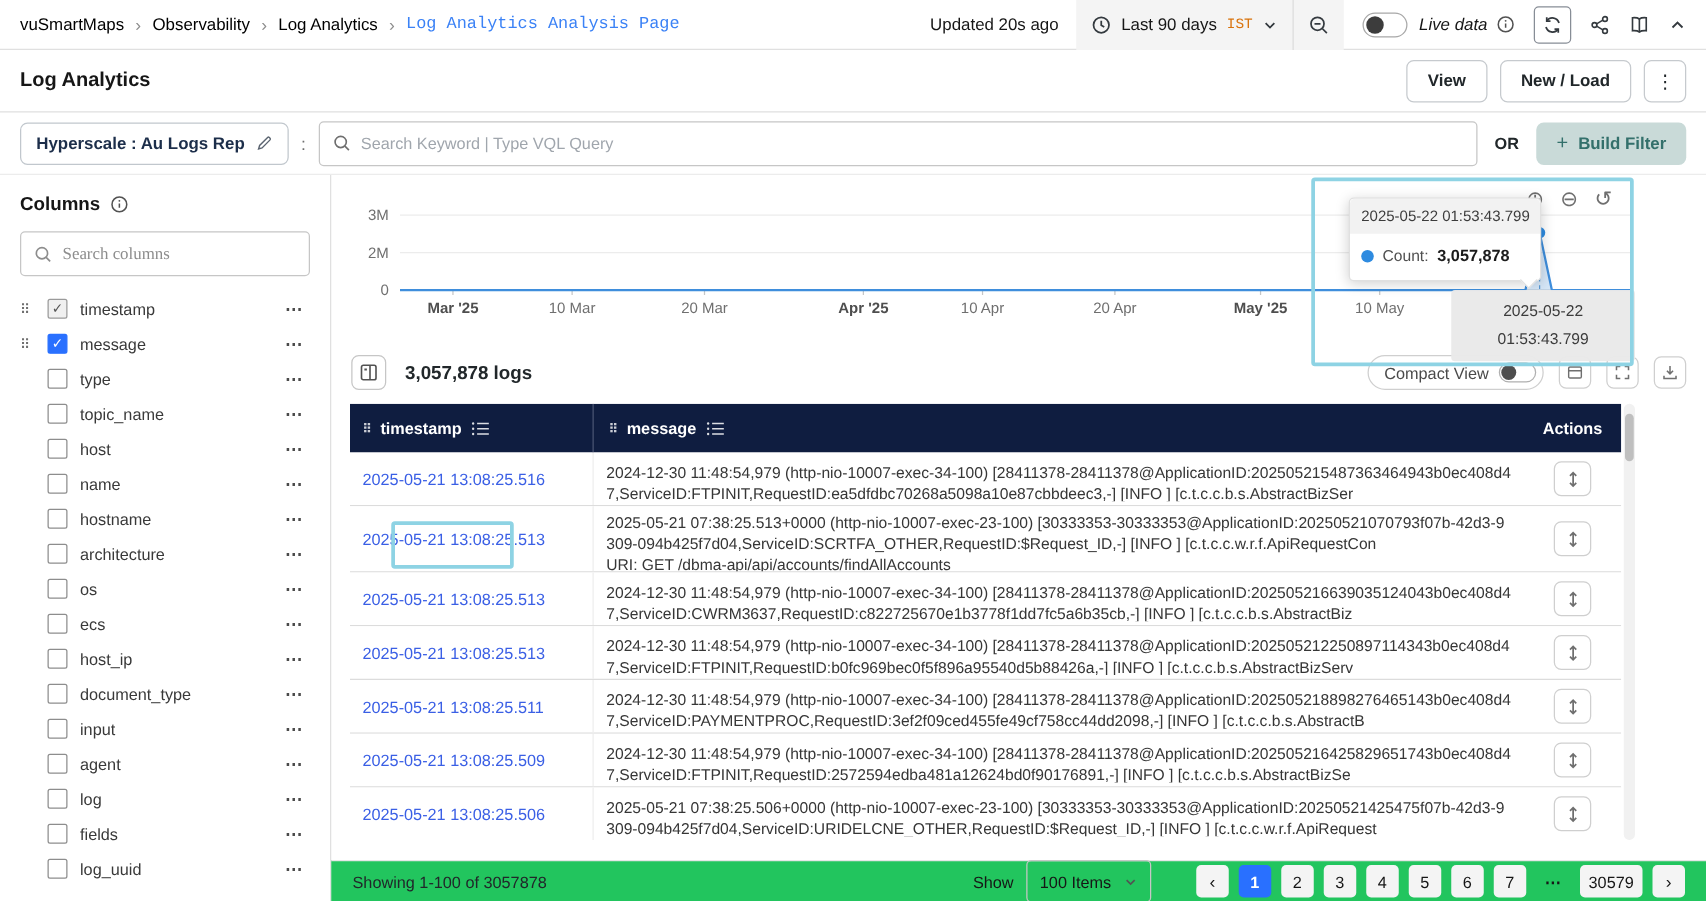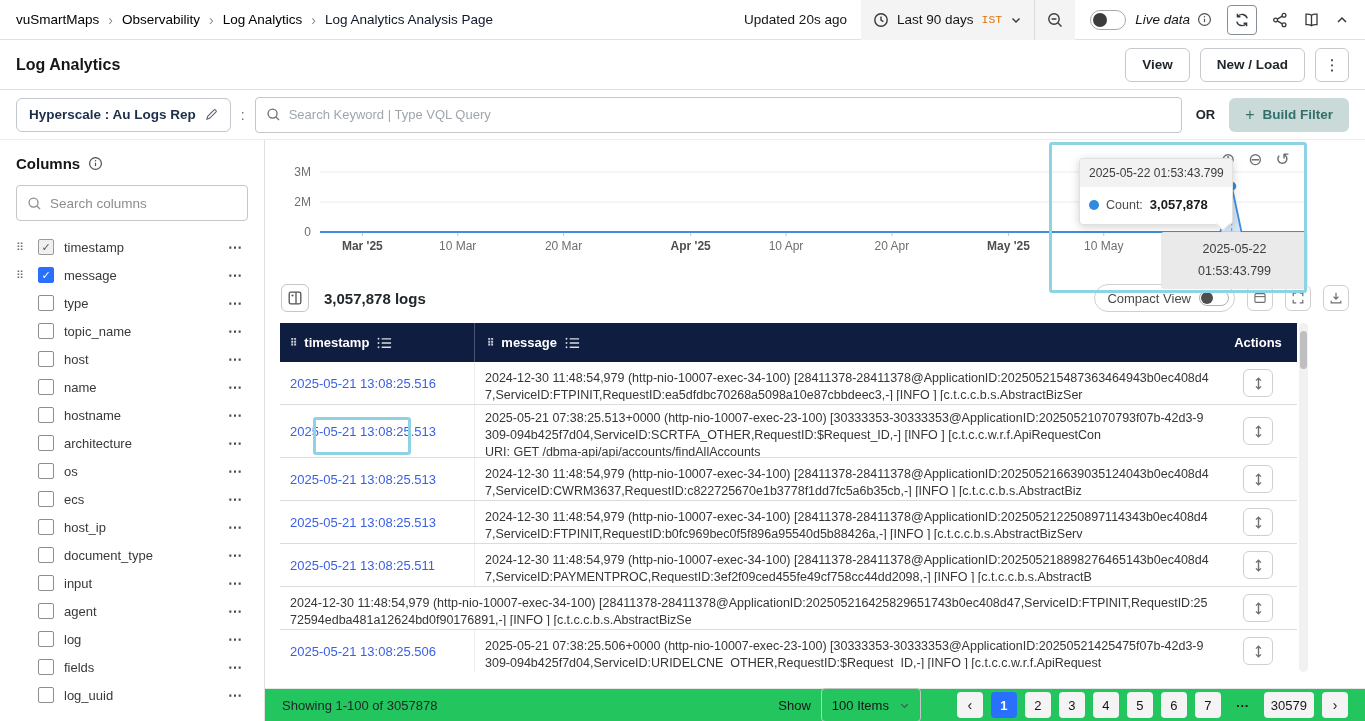--- a/index.html
+++ b/index.html
@@ -2,21 +2,21 @@
 <html><head>
 <meta charset="utf-8">
 <style>
   * { box-sizing: border-box; margin: 0; padding: 0; }
   html,body { width:1365px; height:721px; overflow:hidden; font-family:"Liberation Sans",sans-serif; background:#fff; color:#161616; }
 
   
   .navbar { height:40px; display:flex; align-items:center; padding:0 16px 0 16px; border-bottom:1px solid #e0e0e0; }
   .crumbs { display:flex; align-items:center; gap:9px; font-size:13.5px; }
   .crumb { color:#000000; cursor:pointer; }
-  .crumb.current { color:#0f172a; }
+  .crumb.current { color:#3b82f6;font-family:Liberation Mono, monospace; }
   .crumb-sep { color:#8d8d8d; font-size:14px; }
   .nav-right { margin-left:auto; display:flex; align-items:center; height:40px; }
   .updated { font-size:13.5px; color:#161616; margin-right:14px; }
   .time-control { display:flex; align-items:stretch; background:#f4f4f4; height:40px; }
   .time-main { display:flex; align-items:center; gap:8px; padding:0 12px; font-size:13.5px; border-right:1px solid #dcdcdc; cursor:pointer; }
   .tz { font-family:"Liberation Mono",monospace; font-size:11.5px; color:#d9730d; }
   .time-zoomout { display:flex; align-items:center; padding:0 11px; cursor:pointer; }
   .toggle { width:36px; height:20px; border:1px solid #a8a8a8; border-radius:10px; background:#fff; position:relative; cursor:pointer; }
   .toggle .knob { position:absolute; left:2px; top:2px; width:14px; height:14px; border-radius:50%; background:#3c3c3c; }
   .livedata-lbl { font-size:13.5px; margin:0 7px 0 9px; }
@@ -42,21 +42,21 @@
   .or-lbl { font-size:13px; font-weight:700; color:#21272a; margin:0 4px; }
   .build-filter { height:34px; padding:0 16px; border:none; border-radius:6px; background:#c9dad8; color:#33706b; font-size:13.5px; font-weight:700; display:flex; align-items:center; gap:8px; cursor:pointer; font-family:inherit; }
   .build-filter .plus { font-size:16px; font-weight:400; }
 
   
   .content { display:flex; height:581px; }
   .sidebar { width:265px; border-right:1px solid #e0e0e0; padding:0 16px; flex-shrink:0; }
   .sb-title-row { margin-top:15px; display:flex; align-items:center; gap:8px; }
   .sb-title { font-size:15px; font-weight:700; }
   .sb-info { color:#525252; display:flex; }
-  .sb-search { margin-top:13px; height:36px; border:1px solid #c6c6c6; border-radius:4px; display:flex; align-items:center; padding:0 10px; gap:8px; }
+  .sb-search { margin-top:13px; height:36px; border:1px solid #c6c6c6; border-radius:4px; display:flex; align-items:center; padding:0 10px; gap:8px;font-family:Liberation Serif, serif; }
   .sb-search input { border:none; outline:none; flex:1; font-size:13.5px; font-family:inherit; background:transparent; }
   .sb-search input::placeholder { color:#8d8d8d; }
   .col-list { margin-top:12px; }
   .col-item { height:28px; display:flex; align-items:center; }
   .drag-handle { width:22px; font-size:11px; color:#6f6f6f; letter-spacing:-1px; cursor:grab; }
   .checkbox { width:16px; height:16px; border:1px solid #8d8d8d; border-radius:2px; background:#fff; display:flex; align-items:center; justify-content:center; font-size:11px; line-height:1; cursor:pointer; flex-shrink:0; }
   .checkbox.checked { background:#2970ff; border-color:#2970ff; color:#fff; }
   .checkbox.checked-disabled { background:#f0f0f0; border-color:#9a9a9a; color:#555; }
   .col-label { margin-left:10px; font-size:13px; color:#393939; }
   .col-more { margin-left:auto; padding-right:6px; color:#4a4a4a; font-size:14px; font-weight:700; cursor:pointer; }
@@ -575,20 +575,23 @@
               <div class="act-btn">
                 <span>
                   <svg width="13" height="15" viewBox="0 0 14 15" fill="none" stroke="currentColor" stroke-width="1.5">
                     <path d="M7 2v11M4.3 4.4L7 1.7l2.7 2.7M4.3 10.6L7 13.3l2.7-2.7"></path>
                   </svg>
                 </span>
               </div>
             </div>
           </div>
           <div class="t-row">
+            <div class="cell-ts">
+              <a>2025-05-21 13:08:25.509</a>
+            </div>
             <div class="cell-msg">2024-12-30 11:48:54,979 (http-nio-10007-exec-34-100) [28411378-28411378@ApplicationID:202505216425829651743b0ec408d47,ServiceID:FTPINIT,RequestID:2572594edba481a12624bd0f90176891,-] [INFO ] [c.t.c.c.b.s.AbstractBizSe</div>
             <div class="cell-act">
               <div class="act-btn">
                 <span>
                   <svg width="13" height="15" viewBox="0 0 14 15" fill="none" stroke="currentColor" stroke-width="1.5">
                     <path d="M7 2v11M4.3 4.4L7 1.7l2.7 2.7M4.3 10.6L7 13.3l2.7-2.7"></path>
                   </svg>
                 </span>
               </div>
             </div>

